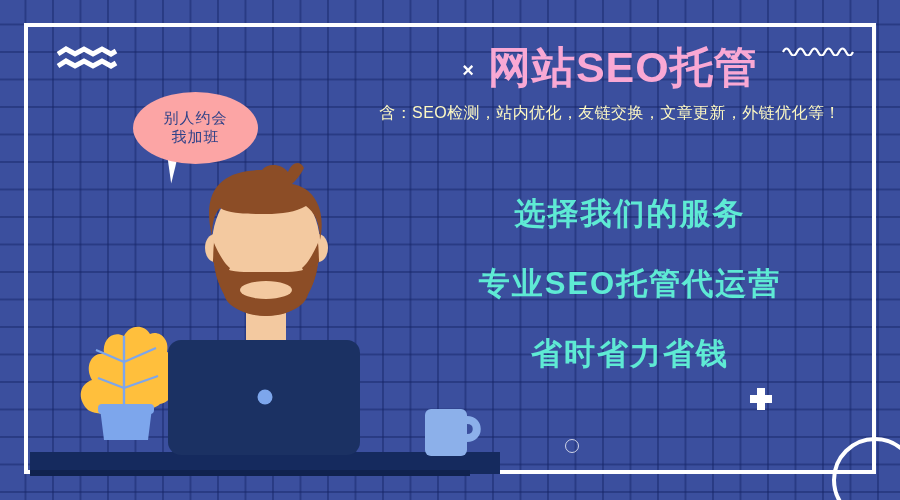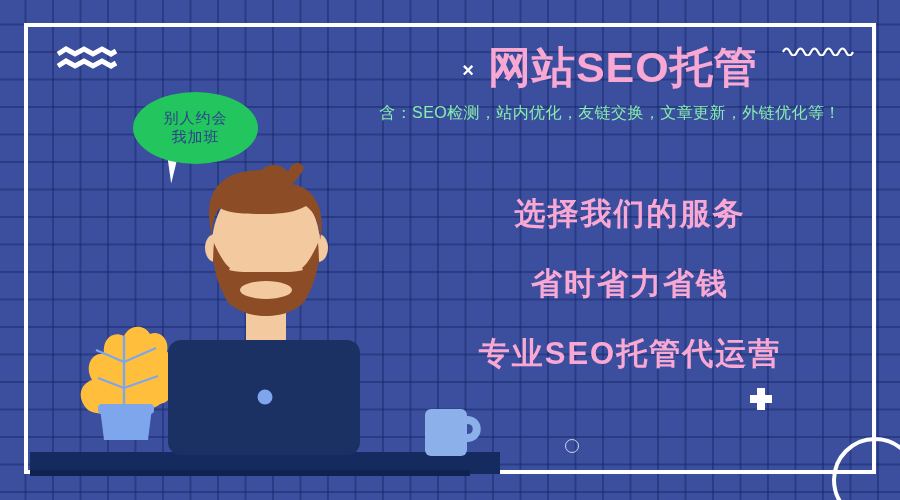--- a/index.html
+++ b/index.html
@@ -71,48 +71,48 @@
   }
   .title {
     color:#f9a8d4;
     font-size:43px;
     font-weight:bold;
     letter-spacing:1px;
     line-height:1.1;
     white-space:nowrap;
   }
   .subtitle {
-    color:#86efac;
+    color:#fef9c3;
     font-size:16px;
     margin-top:12px;
     letter-spacing:0.4px;
     white-space:nowrap;
   }
   
   .slogans {
     position:absolute;
     left:430px; top:193px;
     width:400px;
     text-align:center;
   }
   .slogan {
-    color:#f9a8d4;
+    color:#5eead4;
     font-size:31px;
     font-weight:bold;
     letter-spacing:2px;
     margin-bottom:28px;
     white-space:nowrap;
   }
   .slogan:last-child { margin-bottom:0; }
   
   .bubble {
     position:absolute;
     left:133px; top:92px;
     width:125px; height:72px;
-    background:#22c55e;
+    background:#fca5a5;
     border-radius:50%;
     display:flex; flex-direction:column;
     align-items:center; justify-content:center;
     line-height:1.25;
   }
   .bubble-line {
     color:#2f4288;
     font-size:15px;
     letter-spacing:1px;
     white-space:nowrap;
@@ -154,22 +154,22 @@
   <div class="headline">
     <div class="headline-row">
       <span class="close-x">×</span>
       <span class="title">网站SEO托管</span>
     </div>
     <div class="subtitle">含：SEO检测，站内优化，友链交换，文章更新，外链优化等！</div>
   </div>
 
   <div class="slogans">
     <div class="slogan">选择我们的服务</div>
+    <div class="slogan">专业SEO托管代运营</div>
     <div class="slogan">省时省力省钱</div>
-    <div class="slogan">专业SEO托管代运营</div>
   </div>
 
   <svg class="character" viewBox="0 0 900 500" xmlns="http://www.w3.org/2000/svg">
 
     <g>
       <path d="M88,410 C76,398 80,384 92,380 C84,366 92,352 104,354
                C102,340 112,330 124,336 C130,324 144,324 150,334
                C160,330 170,340 167,352 C178,356 180,370 170,378
                C178,388 172,402 160,404 C150,414 100,418 88,410 Z" fill="#ffbf3c"></path>
       <path d="M124,336 L124,412" stroke="#7da6ec" stroke-width="2.4" fill="none"></path>

